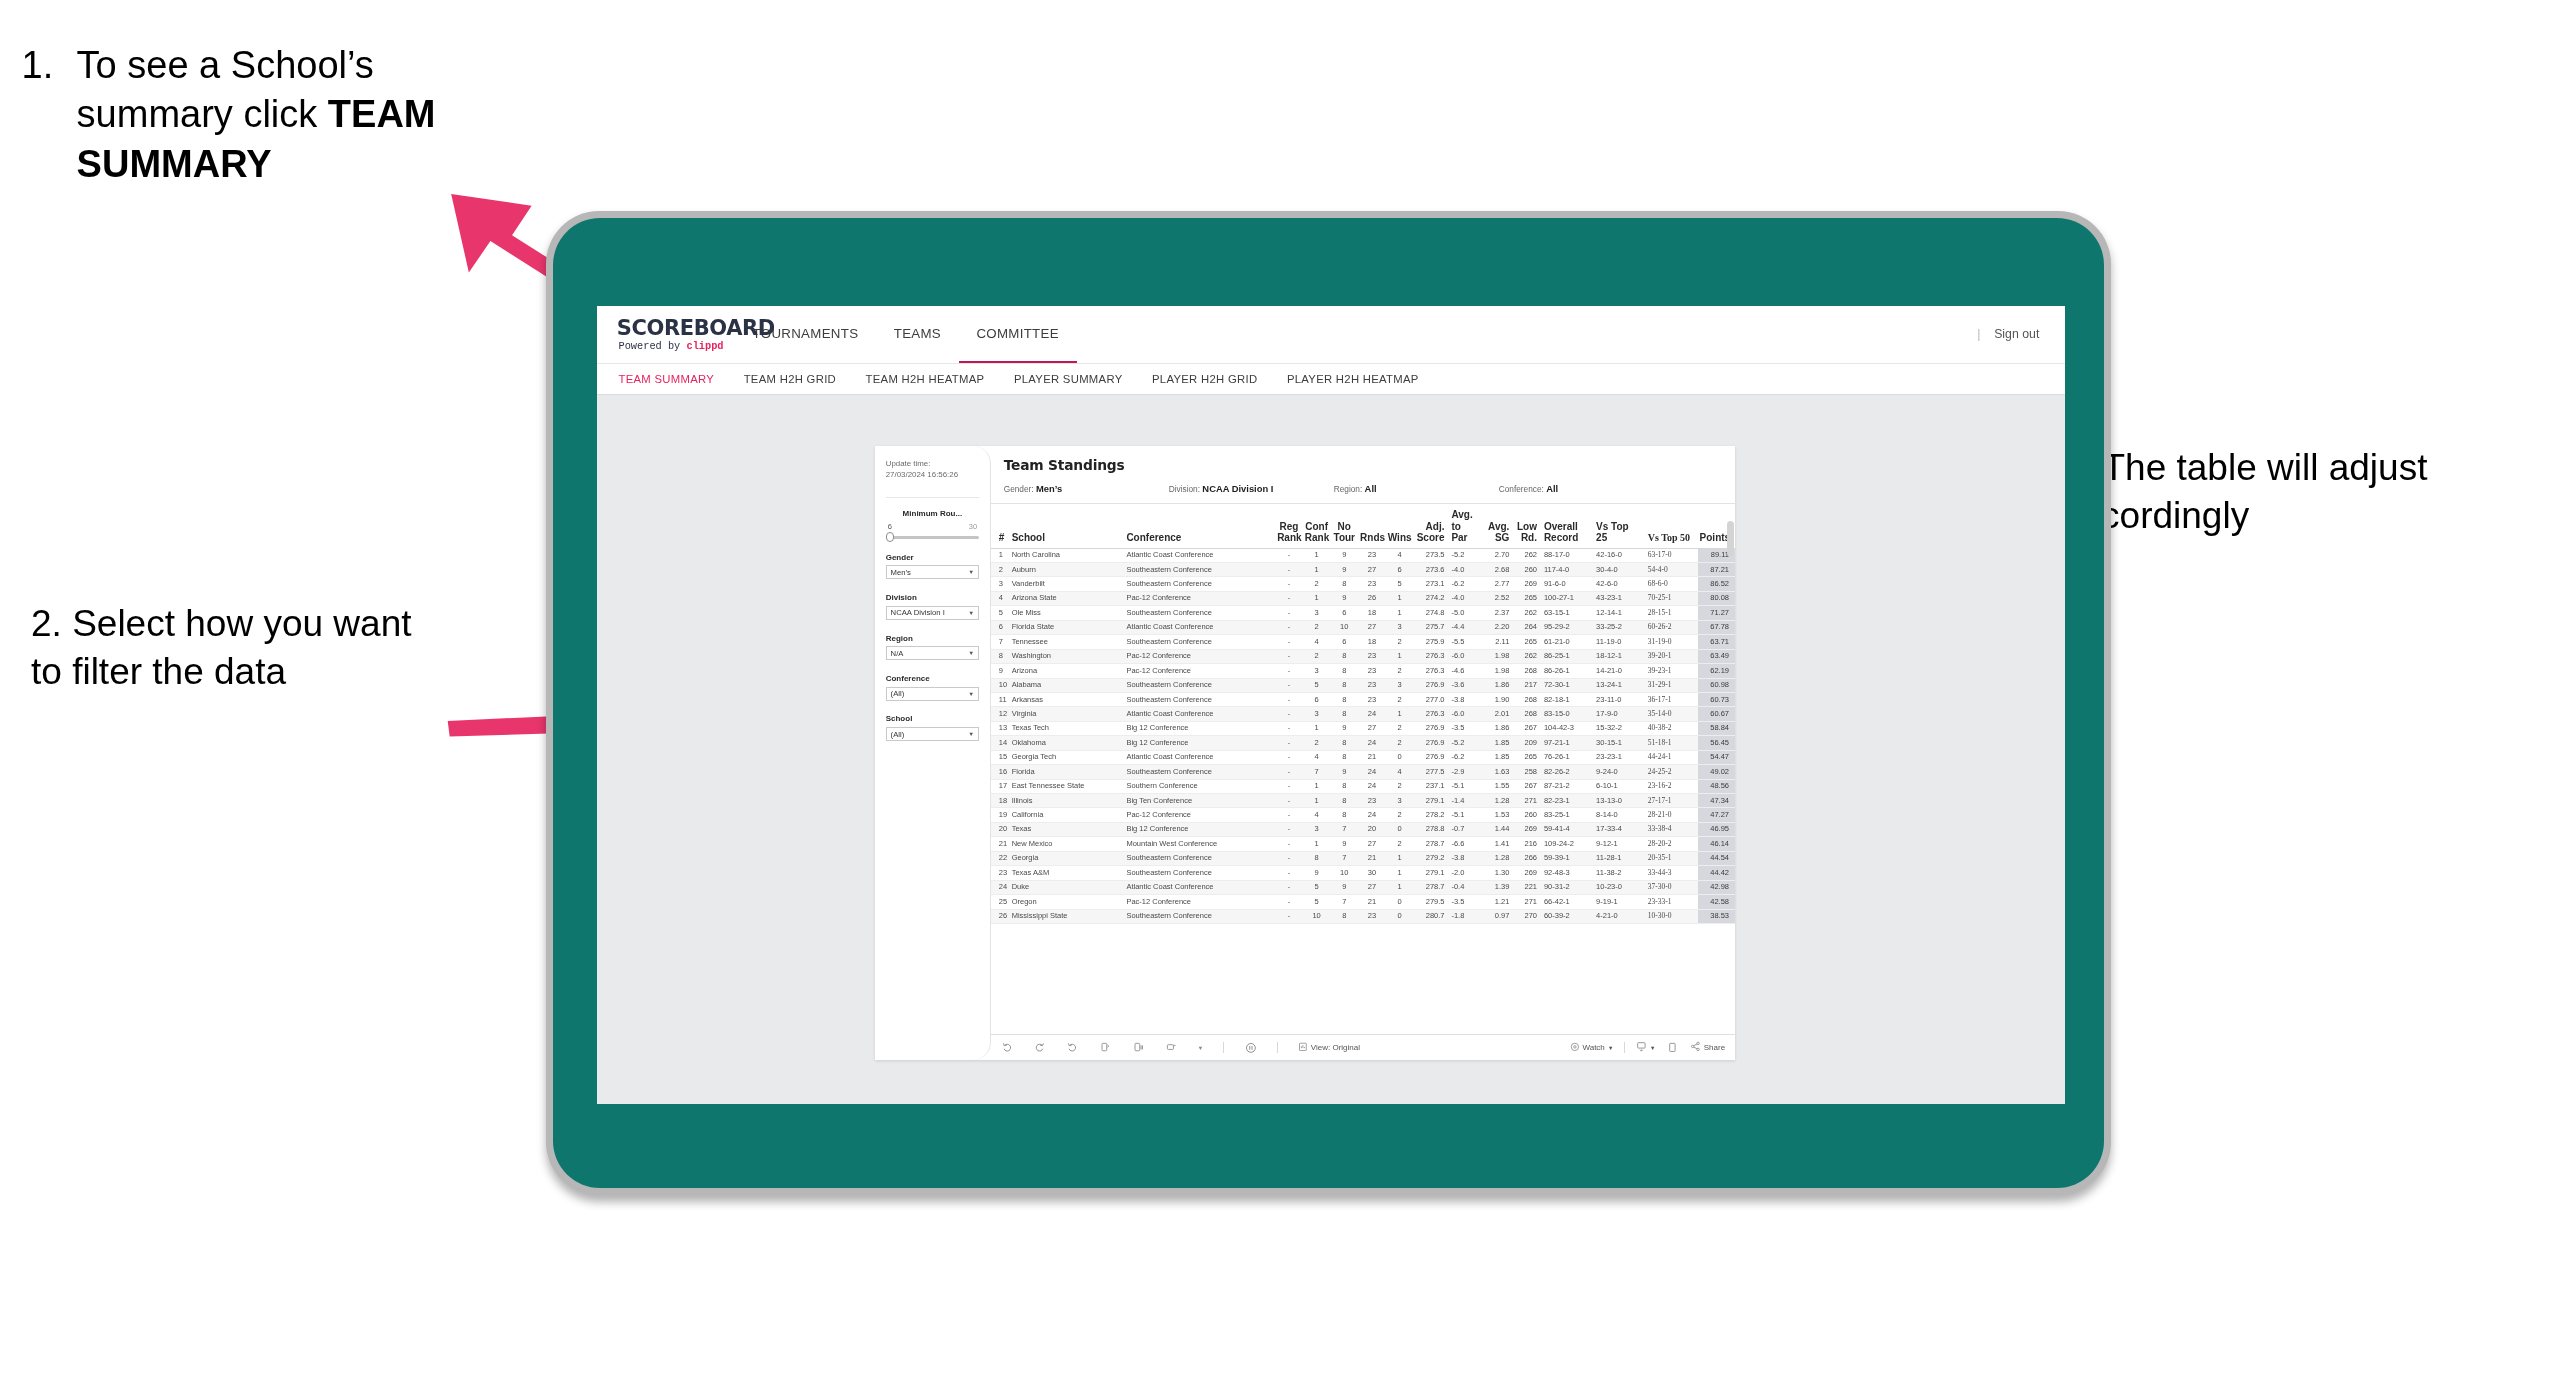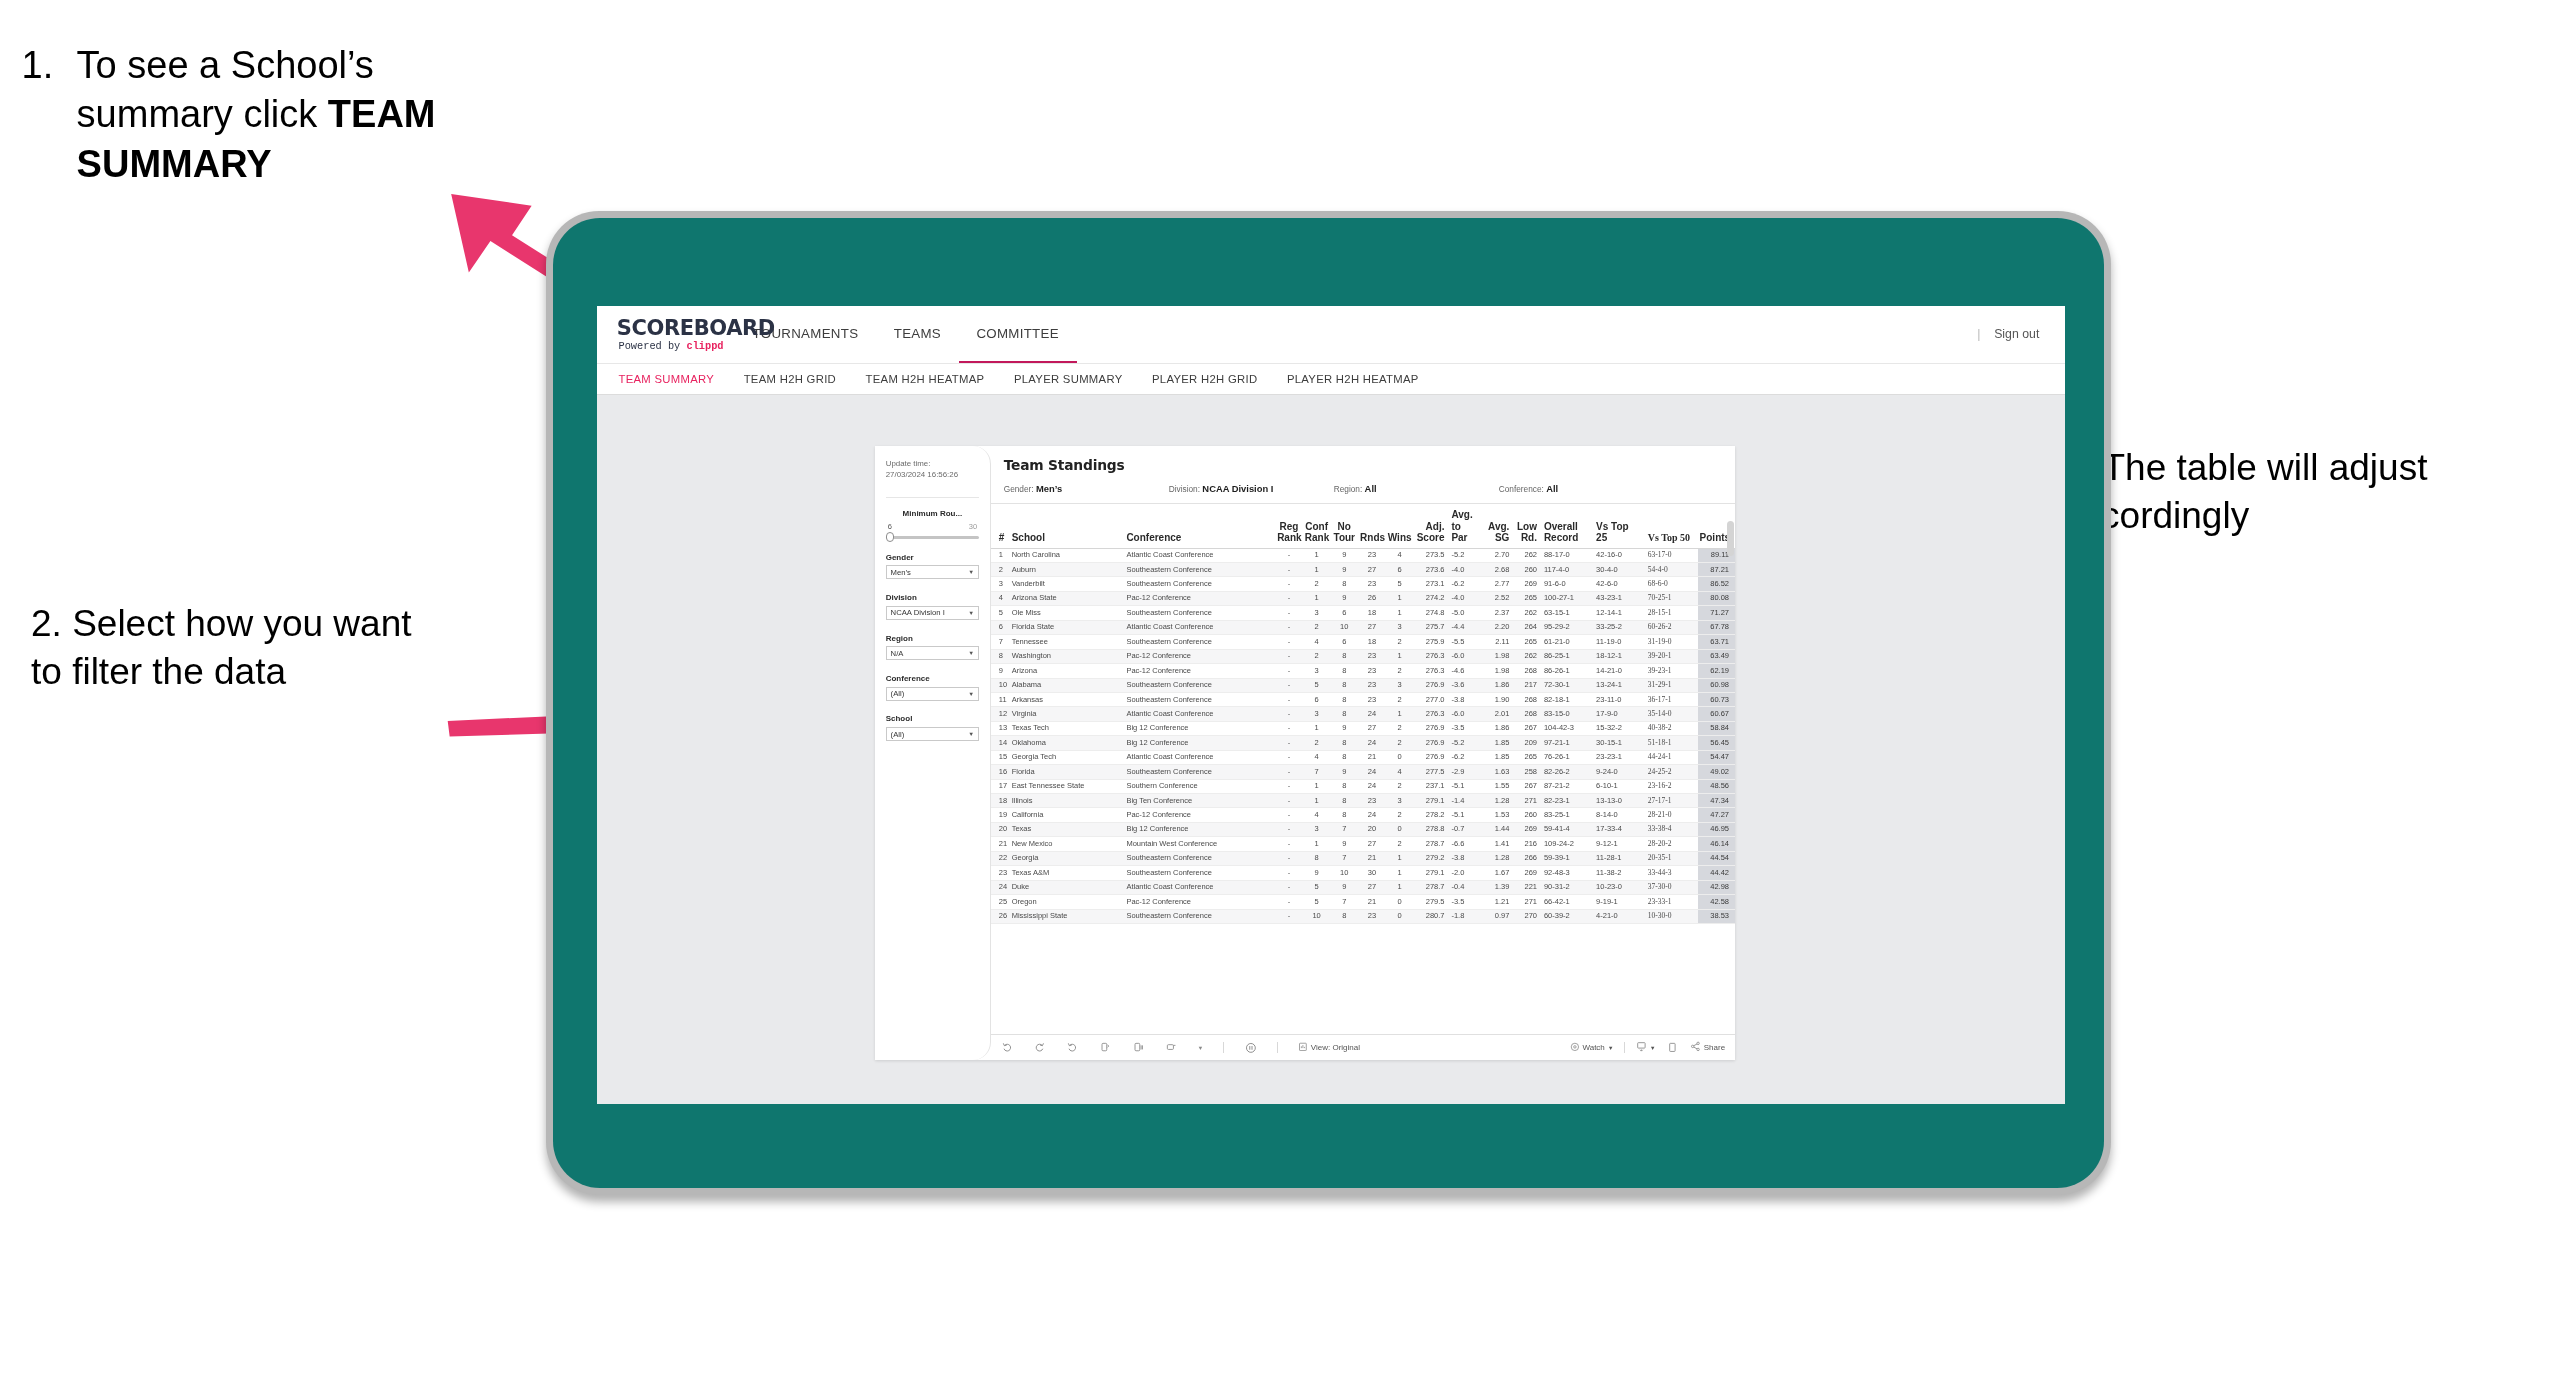--- a/index.html
+++ b/index.html
@@ -699,21 +699,21 @@
                         <td class="c-rank">23</td>
                         <td class="c-school">Texas A&amp;M</td>
                         <td class="c-conf">Southeastern Conference</td>
                         <td class="c-num">-</td>
                         <td class="c-num">9</td>
                         <td class="c-num">10</td>
                         <td class="c-num">30</td>
                         <td class="c-num">1</td>
                         <td class="c-score">279.1</td>
                         <td class="c-par">-2.0</td>
-                        <td class="c-sg">1.67</td>
+                        <td class="c-sg">1.30</td>
                         <td class="c-low">269</td>
                         <td class="c-rec">92-48-3</td>
                         <td class="c-t25">11-38-2</td>
                         <td class="c-t50">33-44-3</td>
                         <td class="c-pts">44.42</td>
                       </tr>
                       <tr>
                         <td class="c-rank">24</td>
                         <td class="c-school">Duke</td>
                         <td class="c-conf">Atlantic Coast Conference</td>

